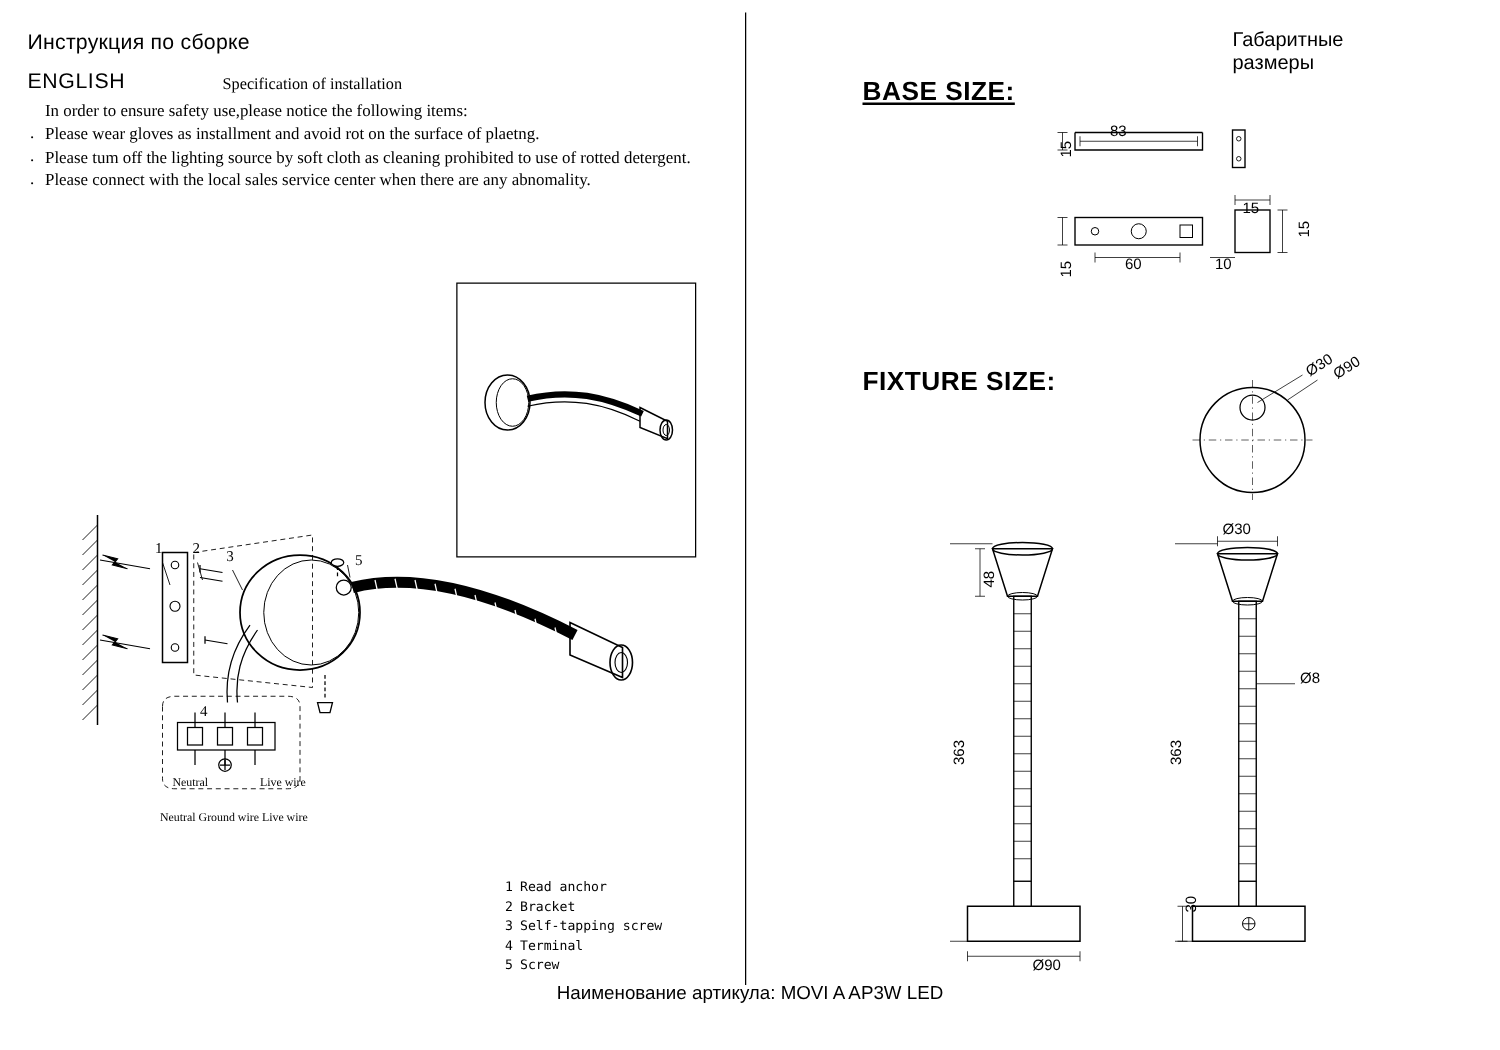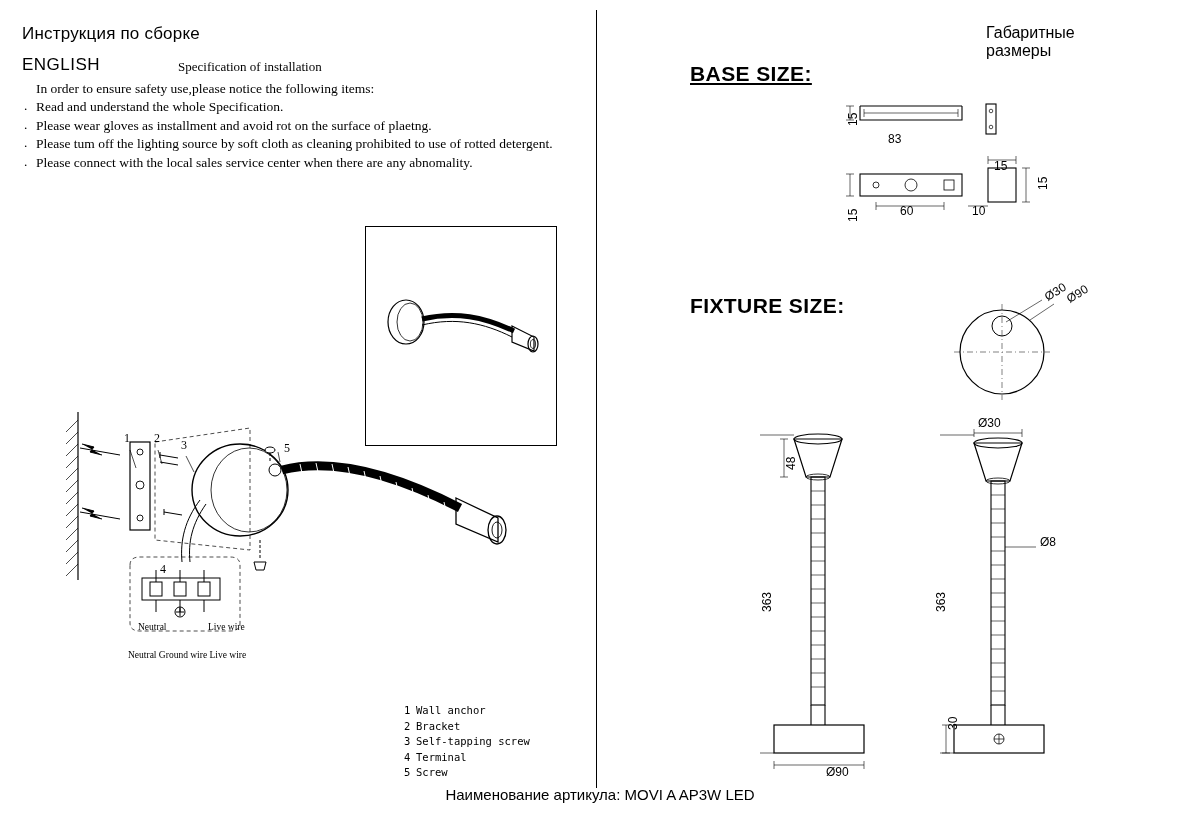--- a/index.html
+++ b/index.html
@@ -165,21 +165,20 @@
   <div class="divider"></div>
 
   <div class="h-left">Инструкция по сборке</div>
   <div class="h-right">Габаритные размеры</div>
 
   <div class="eng-title">ENGLISH</div>
   <div class="spec-title">Specification of installation</div>
   <div class="spec-intro">In order to ensure safety use,please notice the following items:</div>
 
   <div class="spec-list">
-    <span class="li">Read and understand the whole Specification.</span>
     <span class="li">Please wear gloves as installment and avoid rot on the surface of plaetng.</span>
     <span class="li">Please tum off the lighting source by soft cloth as cleaning prohibited to use of rotted detergent.</span>
     <span class="li">Please connect with the local sales service center when there are any abnomality.</span>
   </div>
 
   <div class="inset-box">
     <svg width="188" height="216" viewBox="0 0 188 216">
 
       <ellipse cx="40" cy="95" rx="18" ry="22" class="ln" stroke-width="1.2" fill="#fff"></ellipse>
       <ellipse cx="44" cy="95" rx="13" ry="19" class="ln" stroke-width="0.8" fill="#fff"></ellipse>
@@ -301,21 +300,21 @@
       <path d="M76 20 L84 36"></path>
       <path d="M168 16 L170 26"></path>
     </g>
   </svg>
 
   <div class="wire-lbl" style="left:138px; top:610px;">Neutral</div>
   <div class="wire-lbl" style="left:208px; top:610px;">Live wire</div>
   <div class="wire-lbl" style="left:128px; top:638px;">Neutral Ground wire    Live wire</div>
 
   <div class="legend">
-    <div class="row"><span class="num">1</span><span>Wall anchor</span></div>
+    <div class="row"><span class="num">1</span><span>Read anchor</span></div>
     <div class="row"><span class="num">2</span><span>Bracket</span></div>
     <div class="row"><span class="num">3</span><span>Self-tapping screw</span></div>
     <div class="row"><span class="num">4</span><span>Terminal</span></div>
     <div class="row"><span class="num">5</span><span>Screw</span></div>
   </div>
 
   <div class="h-base">BASE SIZE:</div>
   <div class="h-fixture">FIXTURE SIZE:</div>
 
   <svg style="position:absolute;left:840px;top:96px;" width="230" height="140" viewBox="0 0 230 140">
@@ -362,21 +361,21 @@
       <line x1="148" y1="60" x2="148" y2="68"></line>
       <line x1="176" y1="60" x2="176" y2="68"></line>
       <line x1="186" y1="72" x2="186" y2="106"></line>
       <line x1="182" y1="72" x2="190" y2="72"></line>
       <line x1="182" y1="106" x2="190" y2="106"></line>
       <line x1="128" y1="110" x2="148" y2="110"></line>
     </g>
   </svg>
 
   <div class="dim" style="left:846px; top:126px;"><span class="dim vert" style="position:relative; display:inline-block;">15</span></div>
-  <div class="dim" style="left:888px; top:98px;margin-top:34px;">83</div>
+  <div class="dim" style="left:888px; top:98px;">83</div>
   <div class="dim" style="left:846px; top:222px;"><span class="dim vert" style="position:relative; display:inline-block;">15</span></div>
   <div class="dim" style="left:900px; top:204px;">60</div>
   <div class="dim" style="left:994px; top:159px;">15</div>
   <div class="dim" style="left:1036px; top:190px;"><span class="dim vert" style="position:relative; display:inline-block;">15</span></div>
   <div class="dim" style="left:972px; top:204px;">10</div>
 
   <svg style="position:absolute;left:950px;top:296px;" width="120" height="110" viewBox="0 0 120 110">
     <circle cx="52" cy="56" r="42" class="ln" stroke-width="1.2" fill="#fff"></circle>
     <circle cx="52" cy="30" r="10" class="ln" stroke-width="1"></circle>
     <g stroke="#000" stroke-width="0.5" stroke-dasharray="6 3 1 3">

